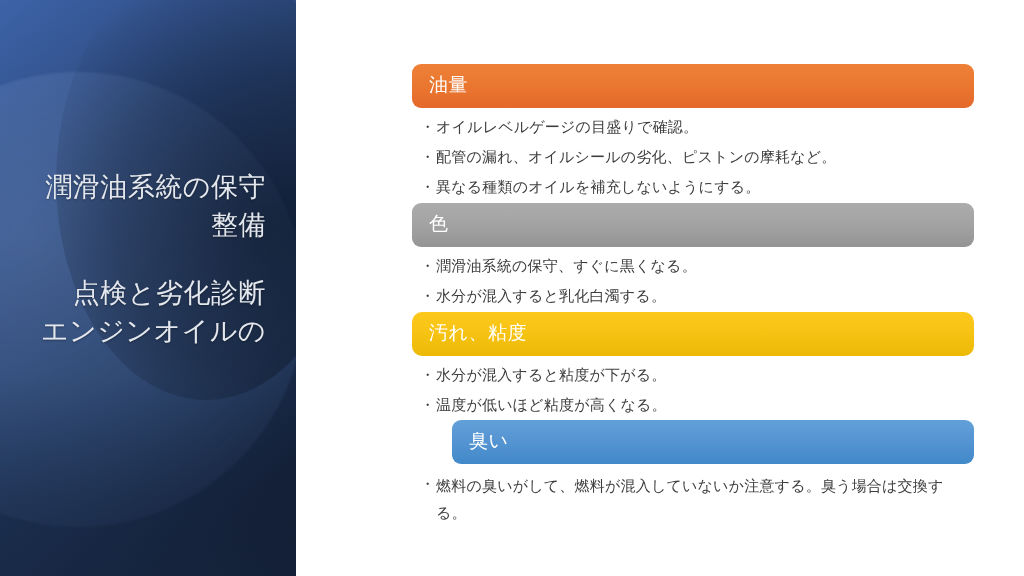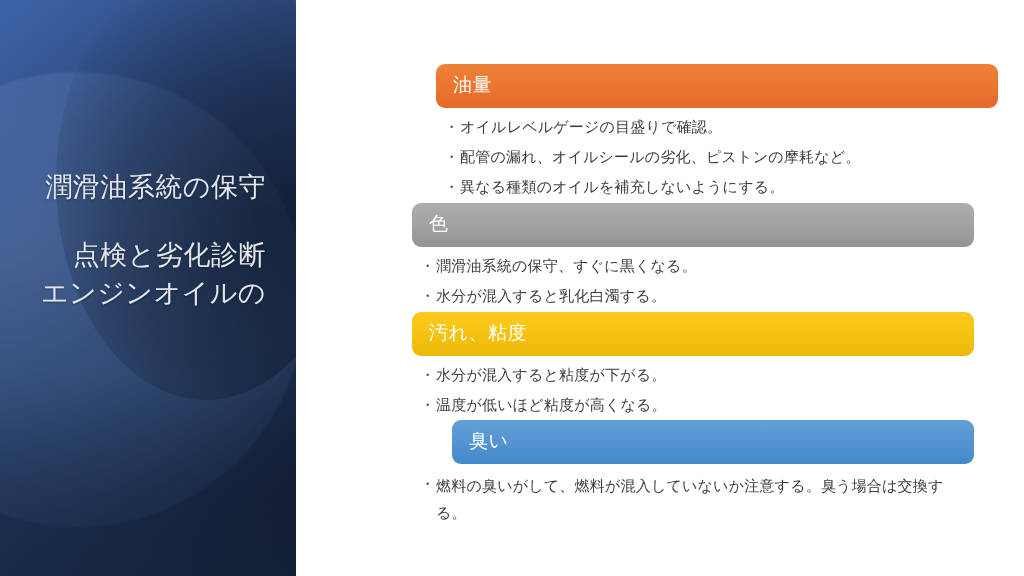--- a/index.html
+++ b/index.html
@@ -123,20 +123,21 @@
     padding-bottom: 3px;
   }
   .bar-orange {
     background: linear-gradient(180deg, #ef8037 0%, #ea7730 48%, #e5682a 100%);
   }
   .bar-gray {
     background: linear-gradient(180deg, #acacac 0%, #a3a3a3 48%, #949494 100%);
   }
   .bar-yellow {
     background: linear-gradient(180deg, #fcc81c 0%, #f7c313 48%, #edb907 100%);
+    border-radius: 10px;
   }
   .bar-blue {
     background: linear-gradient(180deg, #61a0d8 0%, #5594d2 48%, #4189c9 100%);
     margin-left: 40px;
   }
 
   .bullets {
     list-style: none;
     margin: 0;
     padding: 0;
@@ -153,21 +154,21 @@
     position: absolute;
     left: 8px;
     top: 0;
     color: #3d3d3d;
     font-size: 15px;
     line-height: 30px;
   }
   .bullet.wrap { line-height: 27px; padding-top: 3px; }
 
   
-  .sec-1 { position: absolute; top: 64px;  left: 0; width: 562px; margin-left: 24px; }
+  .sec-1 { position: absolute; top: 64px;  left: 0; width: 562px; }
   .sec-2 { position: absolute; top: 203px; left: 0; width: 562px; }
   .sec-3 { position: absolute; top: 312px; left: 0; width: 562px; }
   .sec-4 { position: absolute; top: 420px; left: 0; width: 562px; }
 
   .sec-1 .bullets { padding-top: 4px; }
   .sec-2 .bullets { padding-top: 4px; }
   .sec-3 .bullets { padding-top: 4px; }
   .sec-4 .bullets { padding-top: 5px; }
 </style>
 </head>
@@ -175,20 +176,21 @@
 
 <div class="slide">
 
   <div class="title-panel">
     <div class="panel-circle"></div>
     <div class="panel-dark-wash"></div>
     <div class="panel-bottom-wash"></div>
 
     <div class="title-block">
       <span class="title-line">潤滑油系統の保守</span>
+      <span class="title-line">整備</span>
       <span class="title-gap"></span>
       <span class="title-line">点検と劣化診断</span>
       <span class="title-line">エンジンオイルの</span>
     </div>
   </div>
 
   <div class="content">
 
     <div class="section sec-1">
       <div class="section-bar bar-orange">

